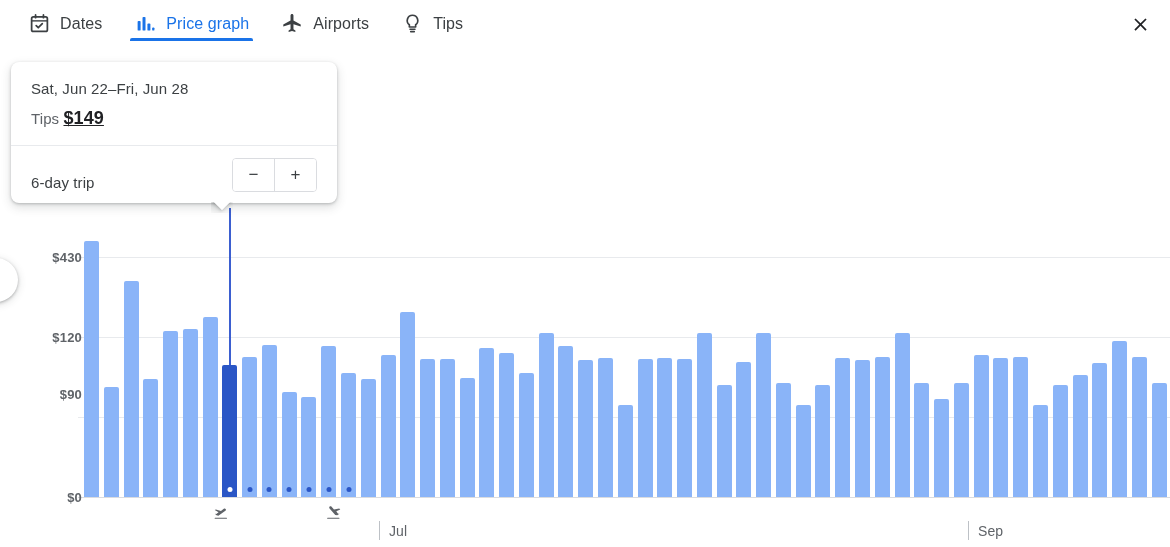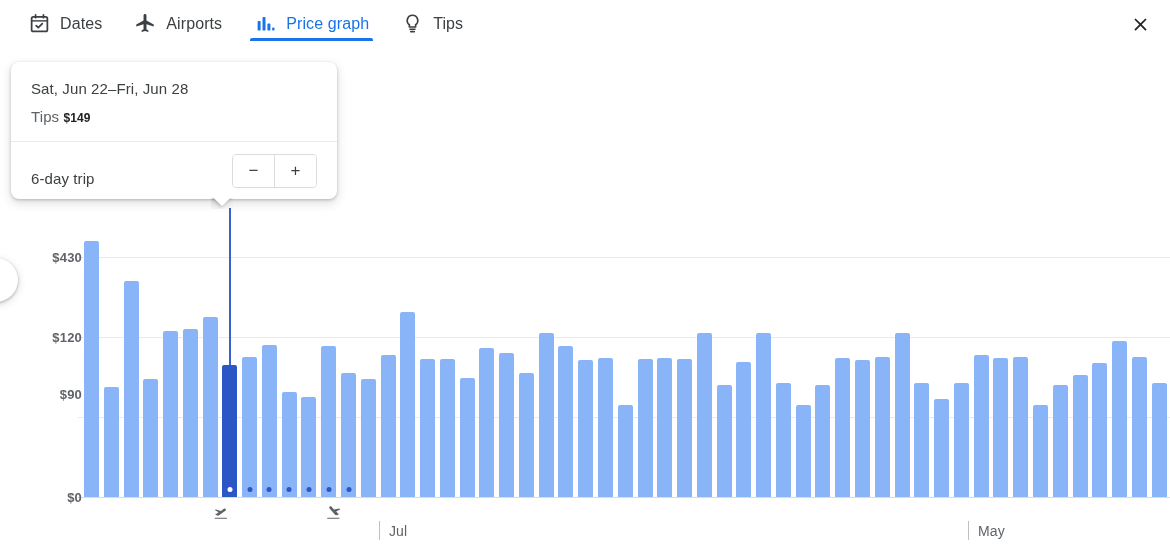--- a/index.html
+++ b/index.html
@@ -100,21 +100,22 @@
     margin-bottom: 11px;
   }
   .tip-price-row {
     font-size: 15px;
     color: #5f6368;
     letter-spacing: .1px;
   }
   .tip-price-row .amount {
     font-weight: 700;
     color: #202124;
-    font-size: 12px;
+    font-size: 18px;
+    text-decoration: underline;
   }
   .tip-bottom {
     height: 57px;
     display: flex;
     align-items: center;
     justify-content: space-between;
     padding: 0 20px 0 20px;
   }
   .tip-duration {
     font-size: 15px;
@@ -283,41 +284,41 @@
           <rect x="3" y="4.5" width="18" height="16.5" rx="2"></rect>
           <path d="M3 9h18" stroke-width="1.6"></path>
           <path d="M8.2 14.4l2.4 2.4 4.6-4.6" stroke-width="2" stroke-linecap="round" stroke-linejoin="round"></path>
           <path d="M7.5 2.2v3.2M16.5 2.2v3.2" stroke-linecap="round"></path>
         </svg>
       </span>
       <span class="tab-label">Dates</span>
 
     </div>
 
-    <div class="tab">
-      <span class="tab-ico">
-        <svg width="23" height="23" viewBox="0 0 24 24">
-          <path d="M21.5 15.3v-2.1L13.6 8.6V3.3c0-.9-.72-1.6-1.6-1.6s-1.6.7-1.6 1.6v5.3L2.5 13.2v2.1l7.9-2.4v5.3l-2.1 1.5v1.6l3.7-1.05 3.7 1.05v-1.6l-2.1-1.5v-5.3l7.9 2.4z" fill="#3c4043"></path>
-        </svg>
-      </span>
-      <span class="tab-label">Airports</span>
-
-    </div>
-
     <div class="tab active">
       <span class="tab-ico">
         <svg width="21" height="21" viewBox="0 0 24 24">
           <rect x="3" y="9" width="3.4" height="11" rx="1" fill="#1a73e8"></rect>
           <rect x="8.6" y="4.5" width="3.4" height="15.5" rx="1" fill="#1a73e8"></rect>
           <rect x="14.2" y="12" width="3.4" height="8" rx="1" fill="#1a73e8"></rect>
           <rect x="19.6" y="16.5" width="2.6" height="3.5" rx="1" fill="#1a73e8"></rect>
         </svg>
       </span>
       <span class="tab-label">Price graph</span>
       <span class="tab-underline"></span>
+    </div>
+
+    <div class="tab">
+      <span class="tab-ico">
+        <svg width="23" height="23" viewBox="0 0 24 24">
+          <path d="M21.5 15.3v-2.1L13.6 8.6V3.3c0-.9-.72-1.6-1.6-1.6s-1.6.7-1.6 1.6v5.3L2.5 13.2v2.1l7.9-2.4v5.3l-2.1 1.5v1.6l3.7-1.05 3.7 1.05v-1.6l-2.1-1.5v-5.3l7.9 2.4z" fill="#3c4043"></path>
+        </svg>
+      </span>
+      <span class="tab-label">Airports</span>
+
     </div>
 
     <div class="tab">
       <span class="tab-ico">
         <svg width="21" height="21" viewBox="0 0 24 24" fill="none" stroke="#3c4043" stroke-width="1.9">
           <path d="M12 2.6a6 6 0 0 0-3.6 10.8V16h7.2v-2.6A6 6 0 0 0 12 2.6z" stroke-linejoin="round"></path>
           <path d="M9.2 18.6h5.6M10 21.3h4" stroke-linecap="round"></path>
         </svg>
       </span>
       <span class="tab-label">Tips</span>
@@ -435,21 +436,21 @@
         </div>
       </div>
 
     <div id="month-layer">
         <div class="month" style="left: 379px;">
           <span class="mtick"></span>
           <span>Jul</span>
         </div>
         <div class="month" style="left: 968px;">
           <span class="mtick"></span>
-          <span>May</span>
+          <span>Sep</span>
         </div>
       </div>
   </div>
 
   <div class="connector" id="connector" style="left: 228.89px; top: 208px; height: 156.556px;"></div>
 
   <div class="tipcard">
     <div class="tip-top">
       <div class="tip-range">Sat, Jun 22–Fri, Jun 28</div>
       <div class="tip-price-row">

